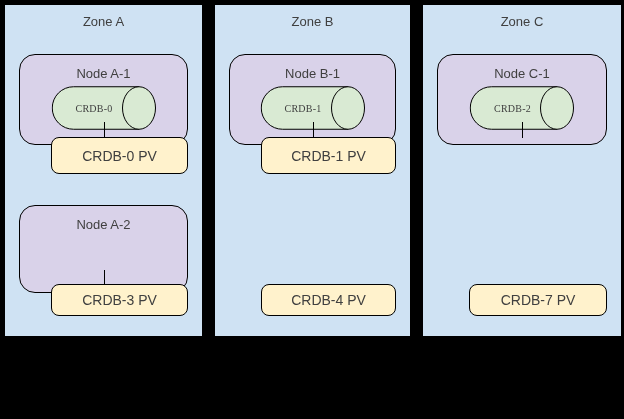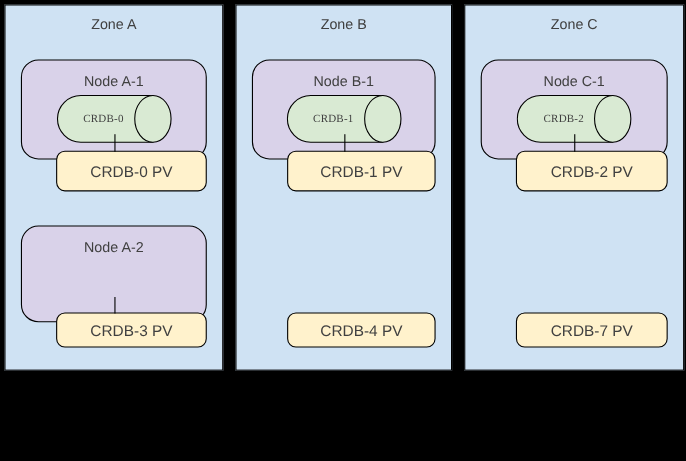--- a/index.html
+++ b/index.html
@@ -177,22 +177,19 @@
       <div class="node-title">Node C-1</div>
       <div class="cylinder">
         <svg class="cyl-svg" width="105" height="44" viewBox="0 0 105 44">
           <path class="cyl-body" d="M 87.5 0.75 L 22 0.75 A 21.25 21.25 0 0 0 22 43.25 L 87.5 43.25 Z"></path>
           <ellipse class="cyl-body" cx="87.5" cy="22" rx="16.5" ry="21.25"></ellipse>
         </svg>
         <span class="cyl-label">CRDB-2</span>
       </div>
     </div>
     <div class="connector connector-1"></div>
-    <div class="pv pv-1">
-      <span>CRDB-2 PV</span>
-    </div>
 
     <div class="pv pv-2">
       <span>CRDB-7 PV</span>
     </div>
   </div>
 
 </div>
 
 </body></html>

